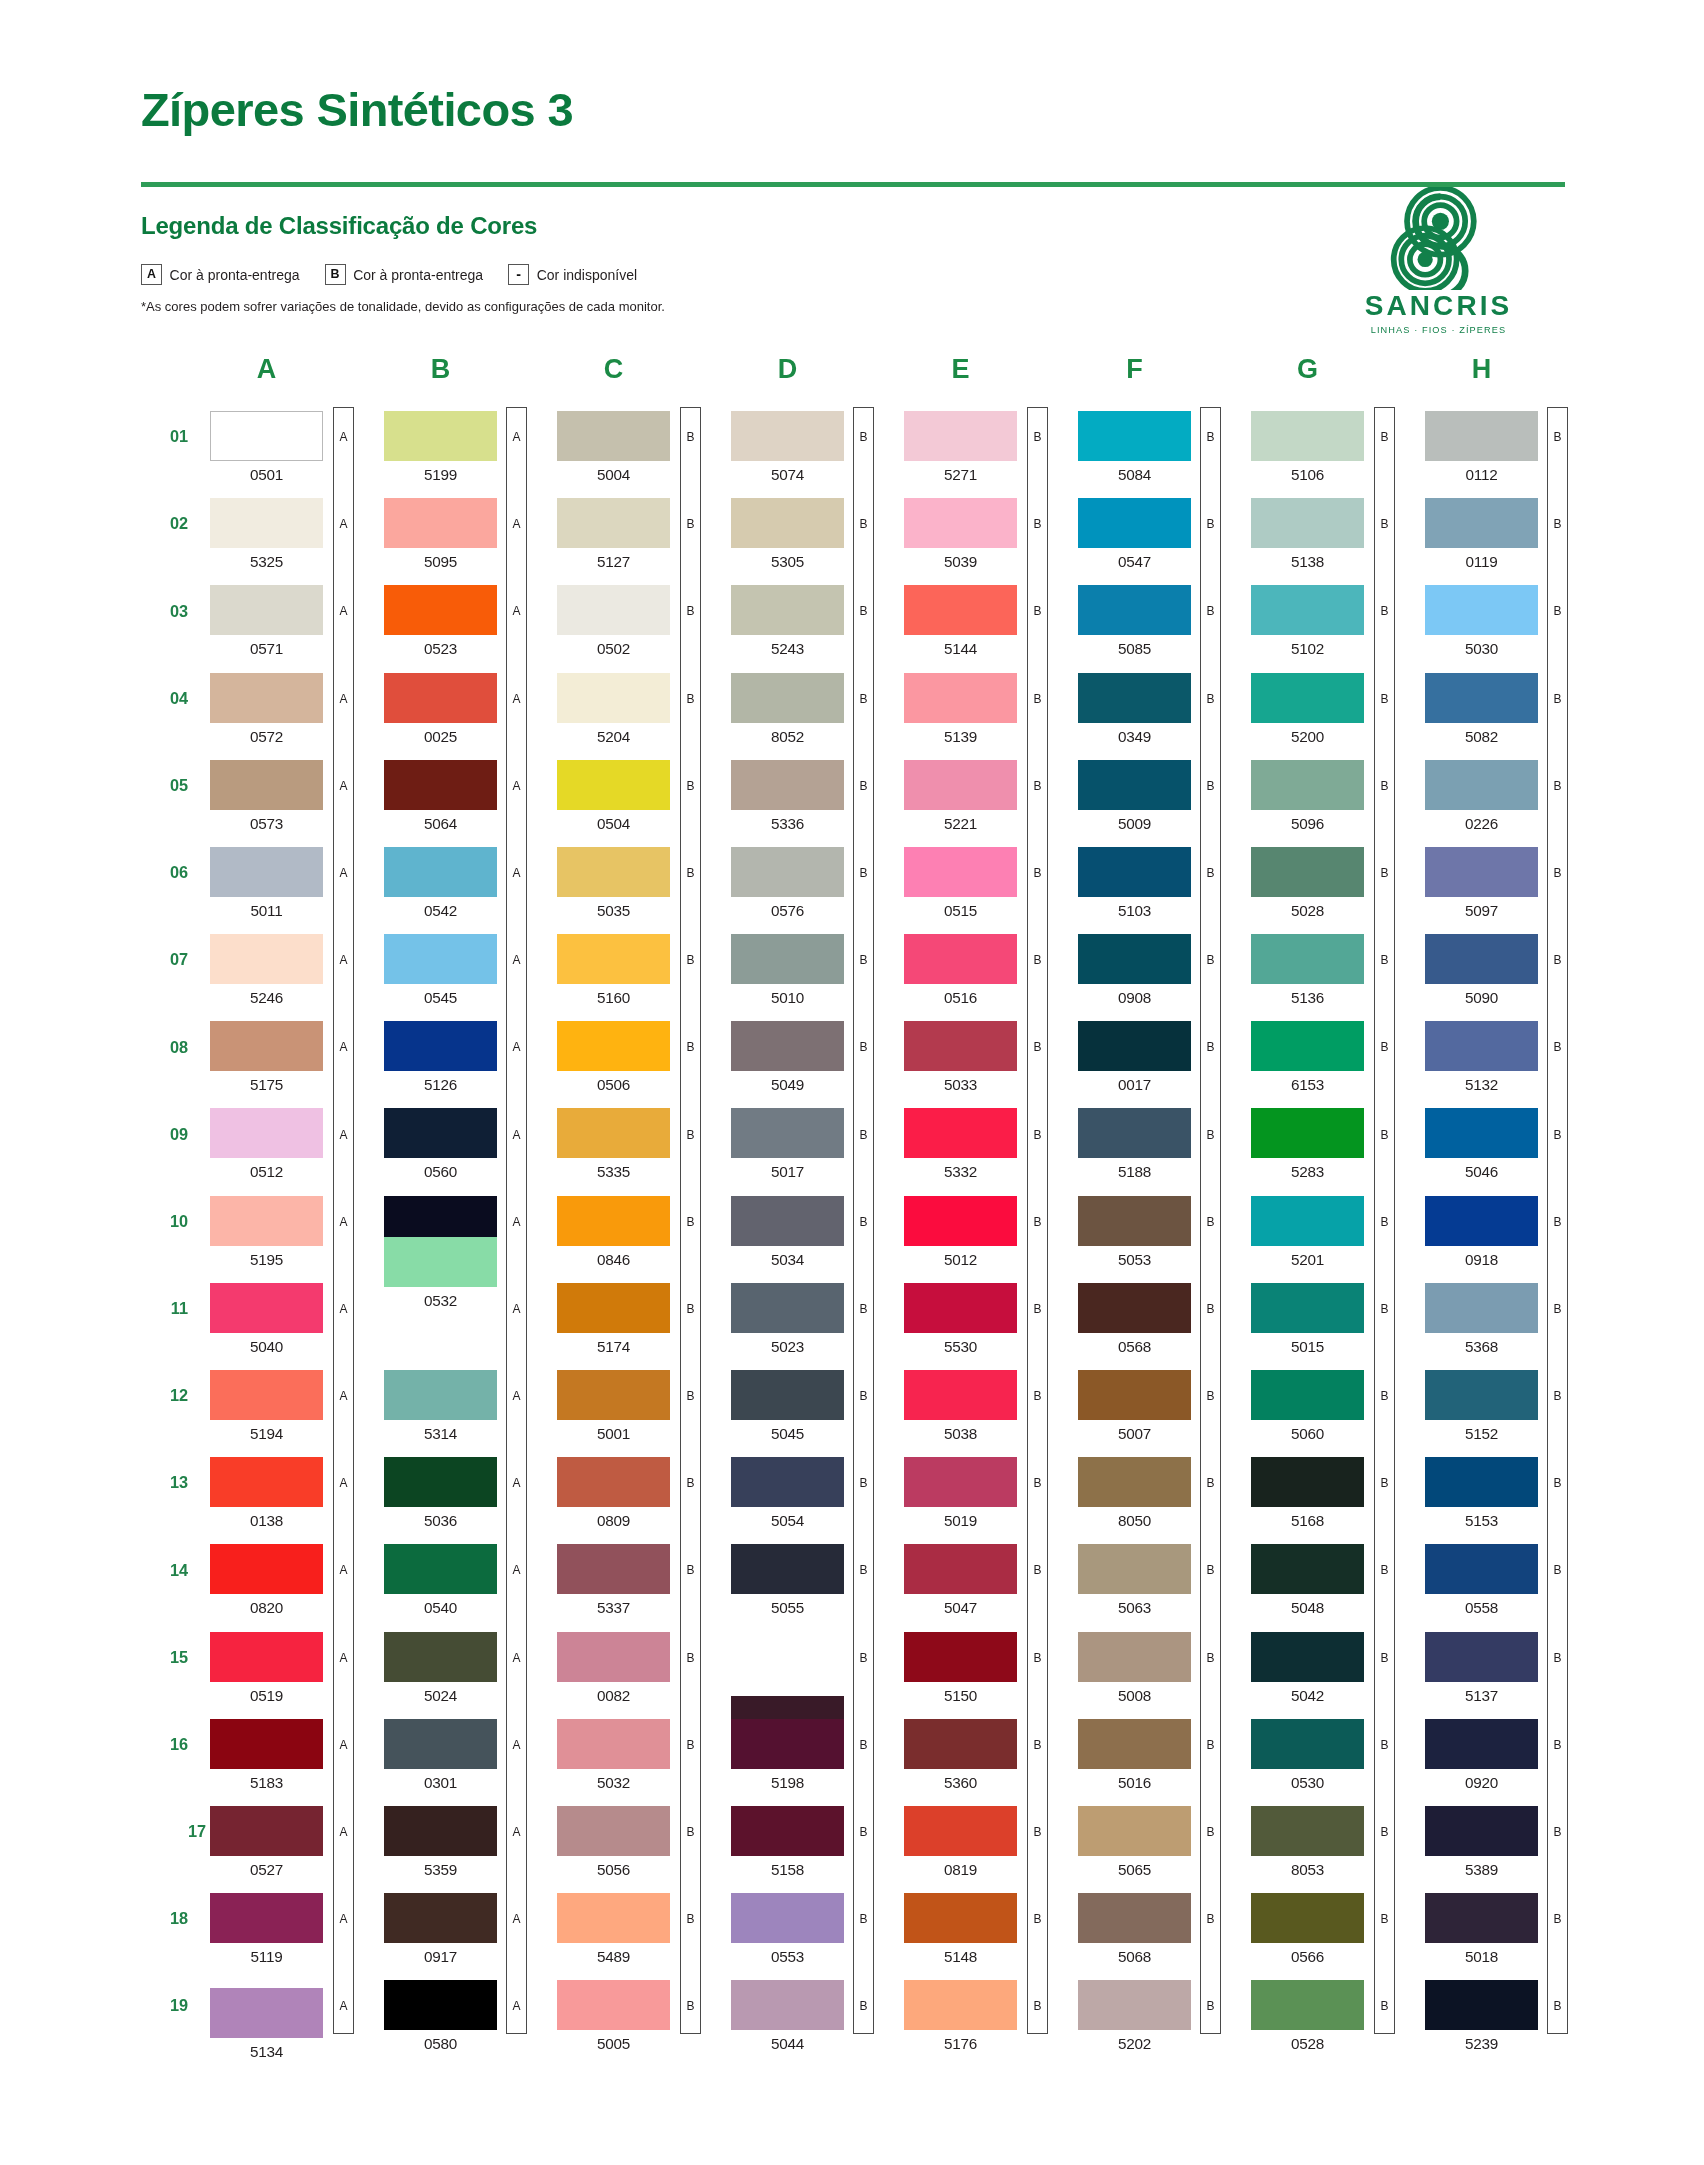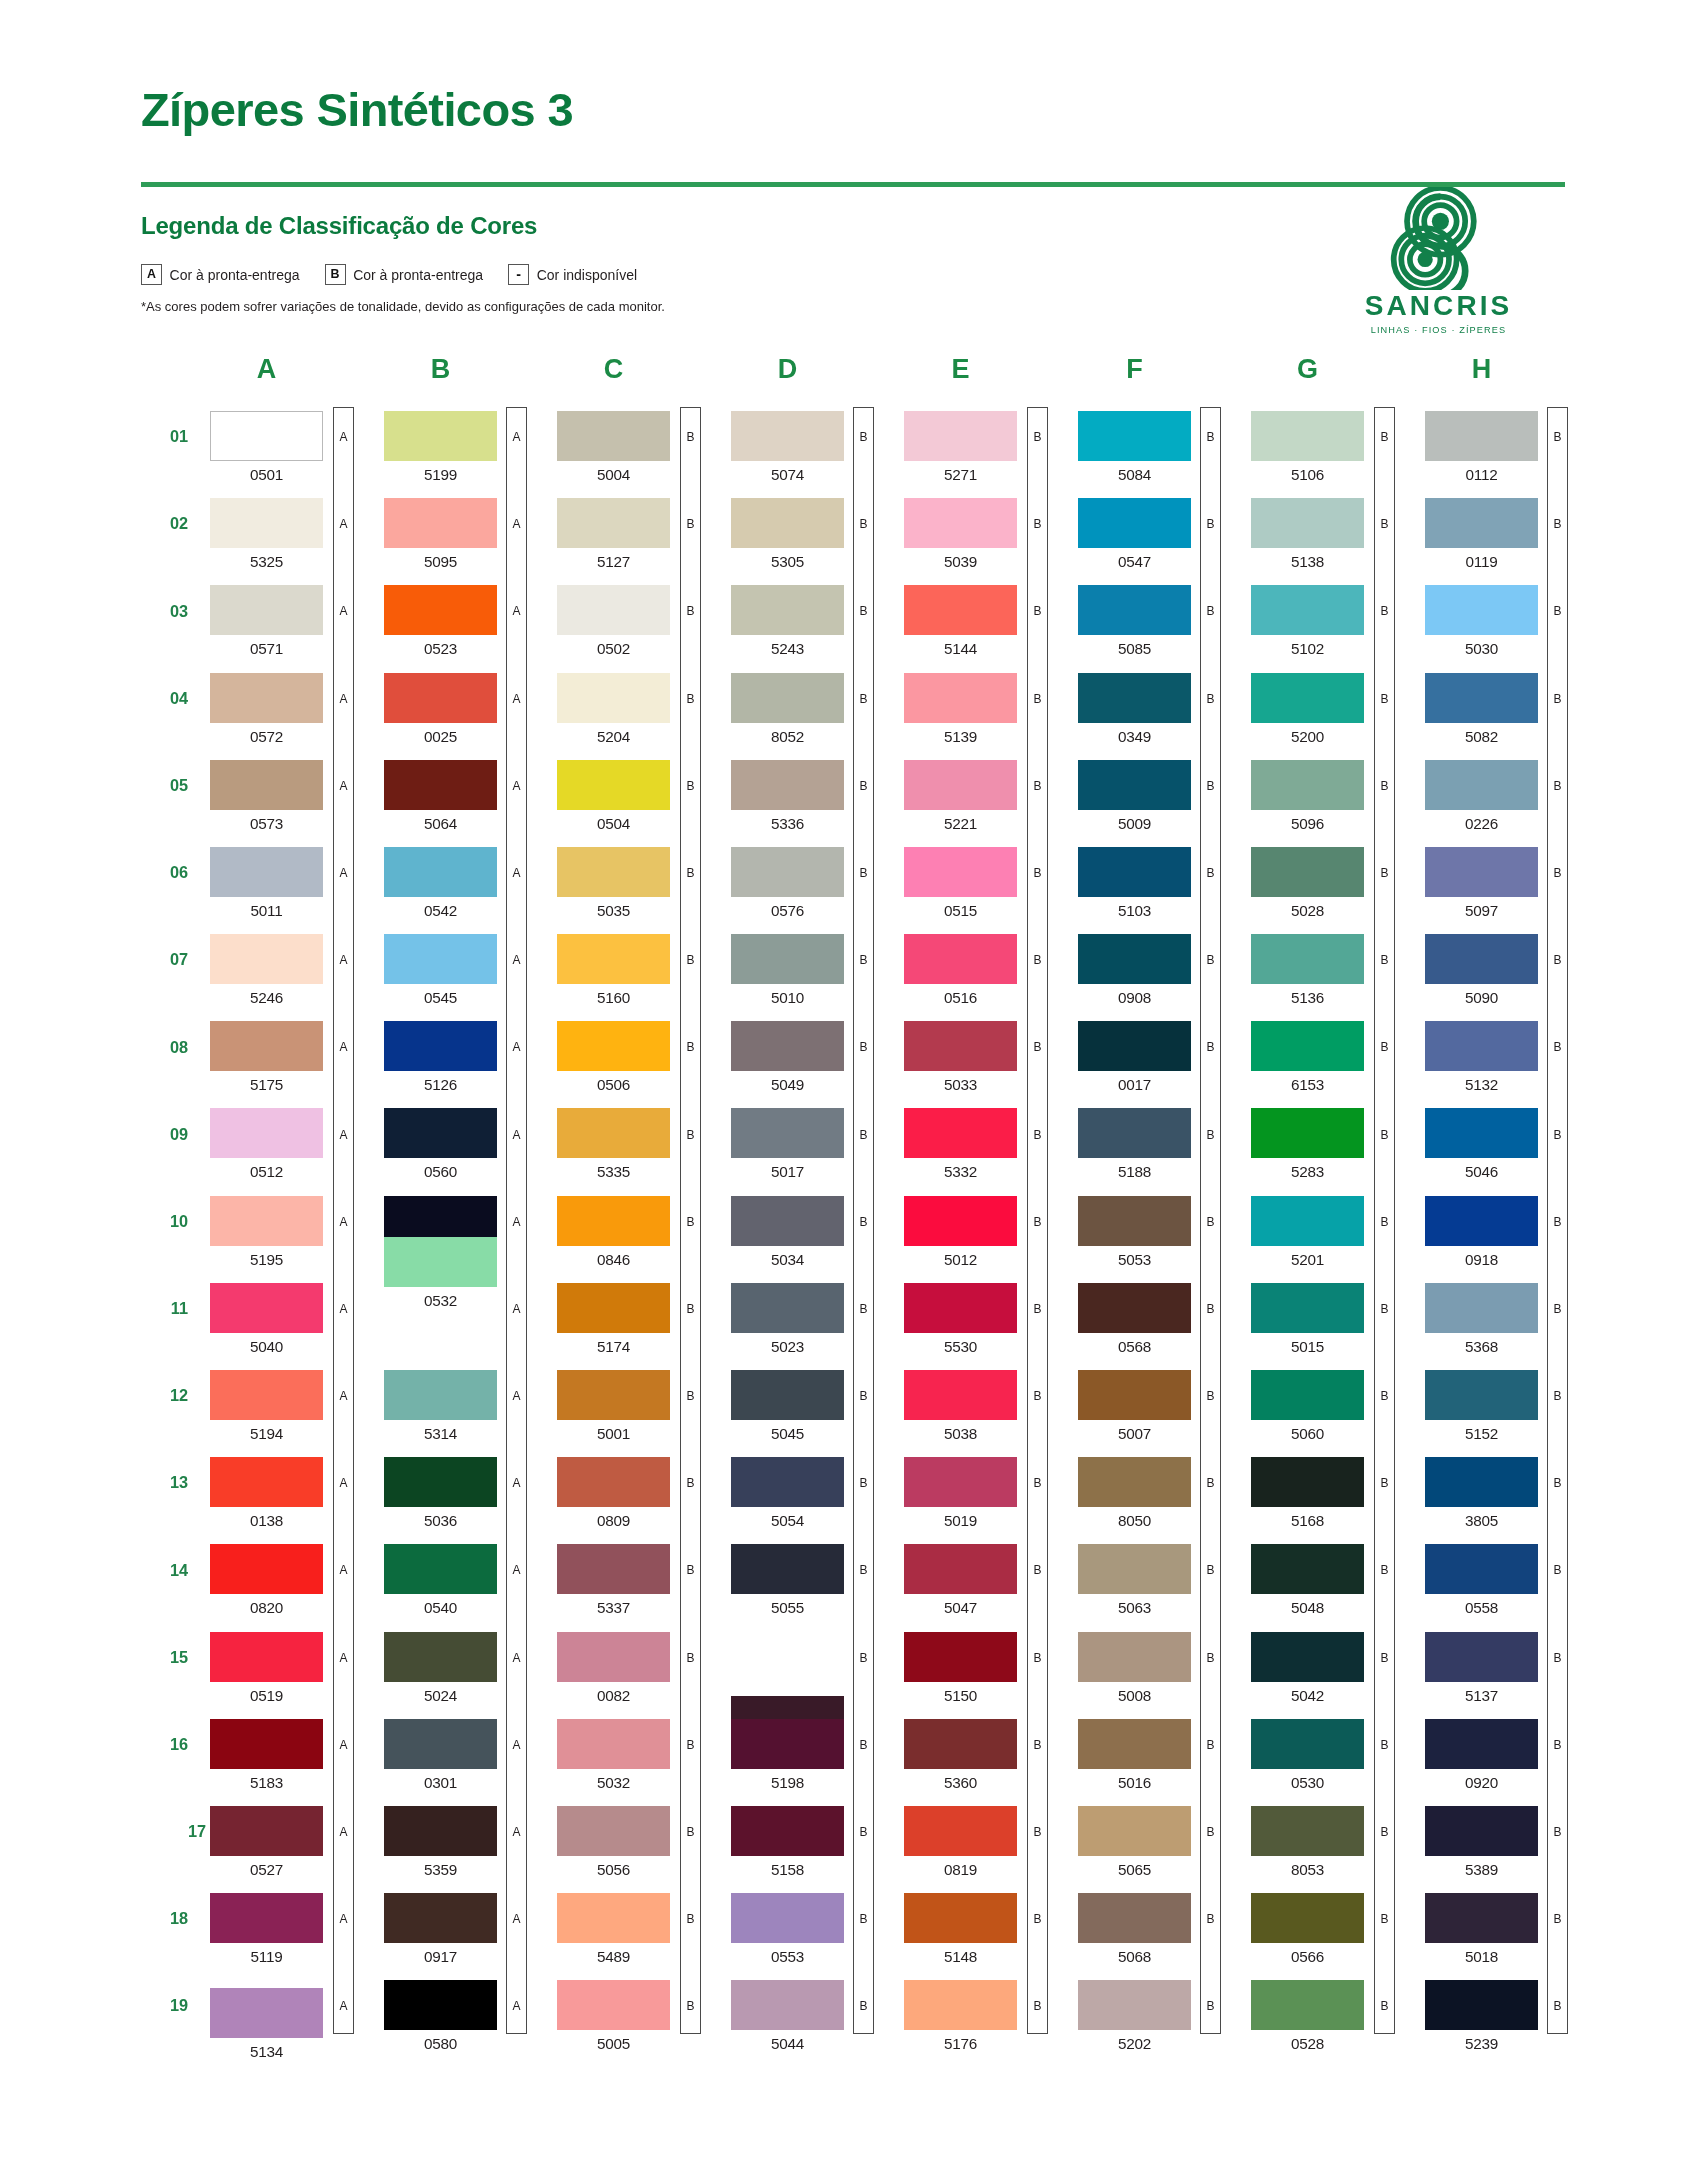--- a/index.html
+++ b/index.html
@@ -889,21 +889,21 @@
         <div class="code">5368</div>
       </div>
       <div class="strip-letter" style="left: 1547px; top: 1303px;">B</div>
       <div class="cell" style="left: 1425px; top: 1370px;">
         <div class="swatch" title="5152" style="background: rgb(34, 99, 121);"></div>
         <div class="code">5152</div>
       </div>
       <div class="strip-letter" style="left: 1547px; top: 1390px;">B</div>
       <div class="cell" style="left: 1425px; top: 1457px;">
         <div class="swatch" title="5153" style="background: rgb(2, 72, 122);"></div>
-        <div class="code">3805</div>
+        <div class="code">5153</div>
       </div>
       <div class="strip-letter" style="left: 1547px; top: 1477px;">B</div>
       <div class="cell" style="left: 1425px; top: 1544px;">
         <div class="swatch" title="0558" style="background: rgb(18, 67, 125);"></div>
         <div class="code">0558</div>
       </div>
       <div class="strip-letter" style="left: 1547px; top: 1564px;">B</div>
       <div class="cell" style="left: 1425px; top: 1632px;">
         <div class="swatch" title="5137" style="background: rgb(52, 59, 99);"></div>
         <div class="code">5137</div>

